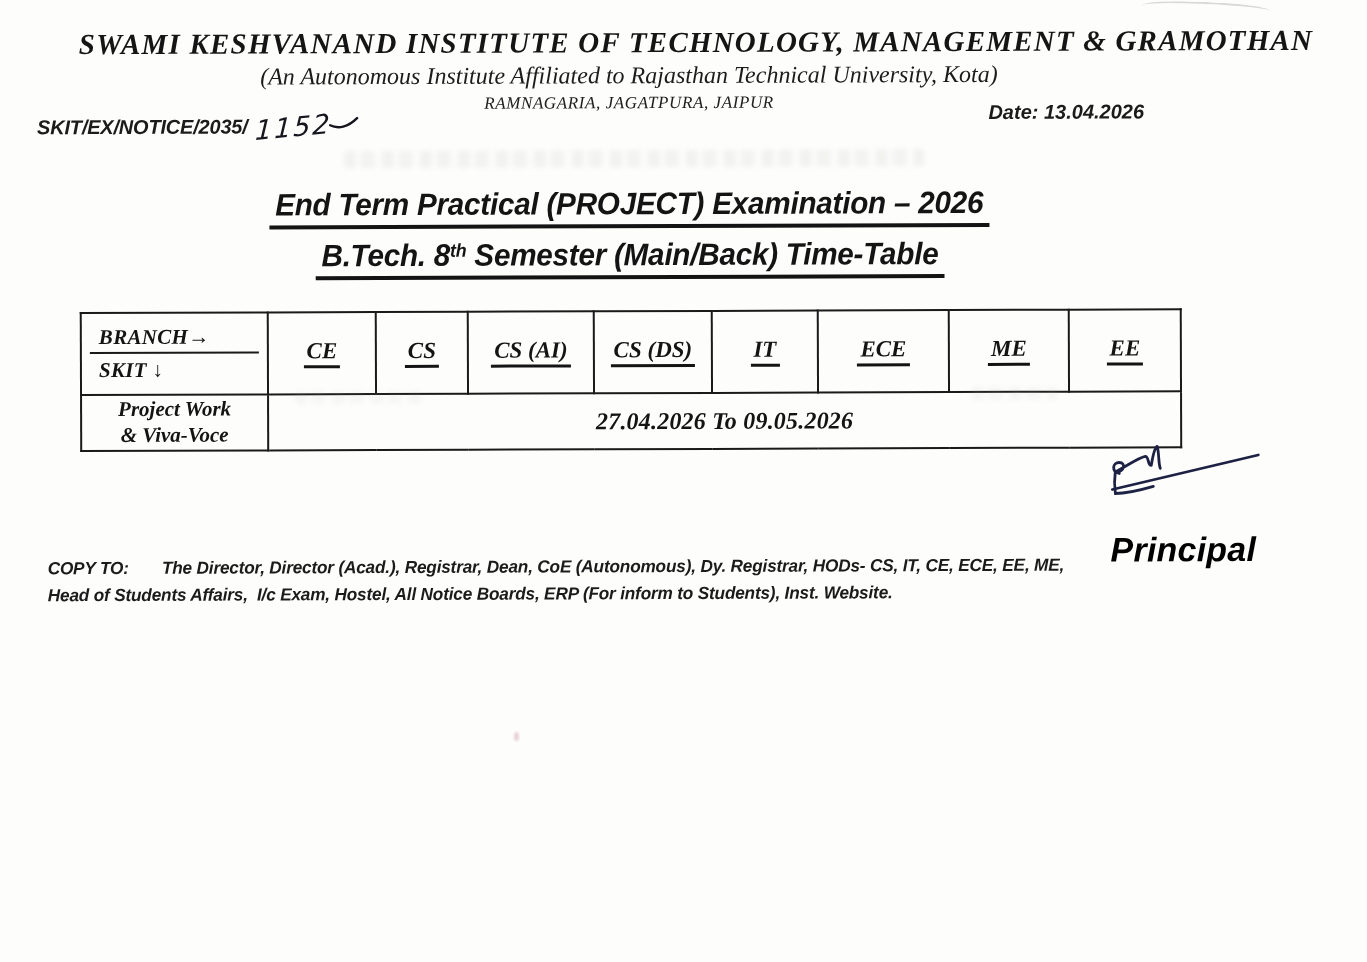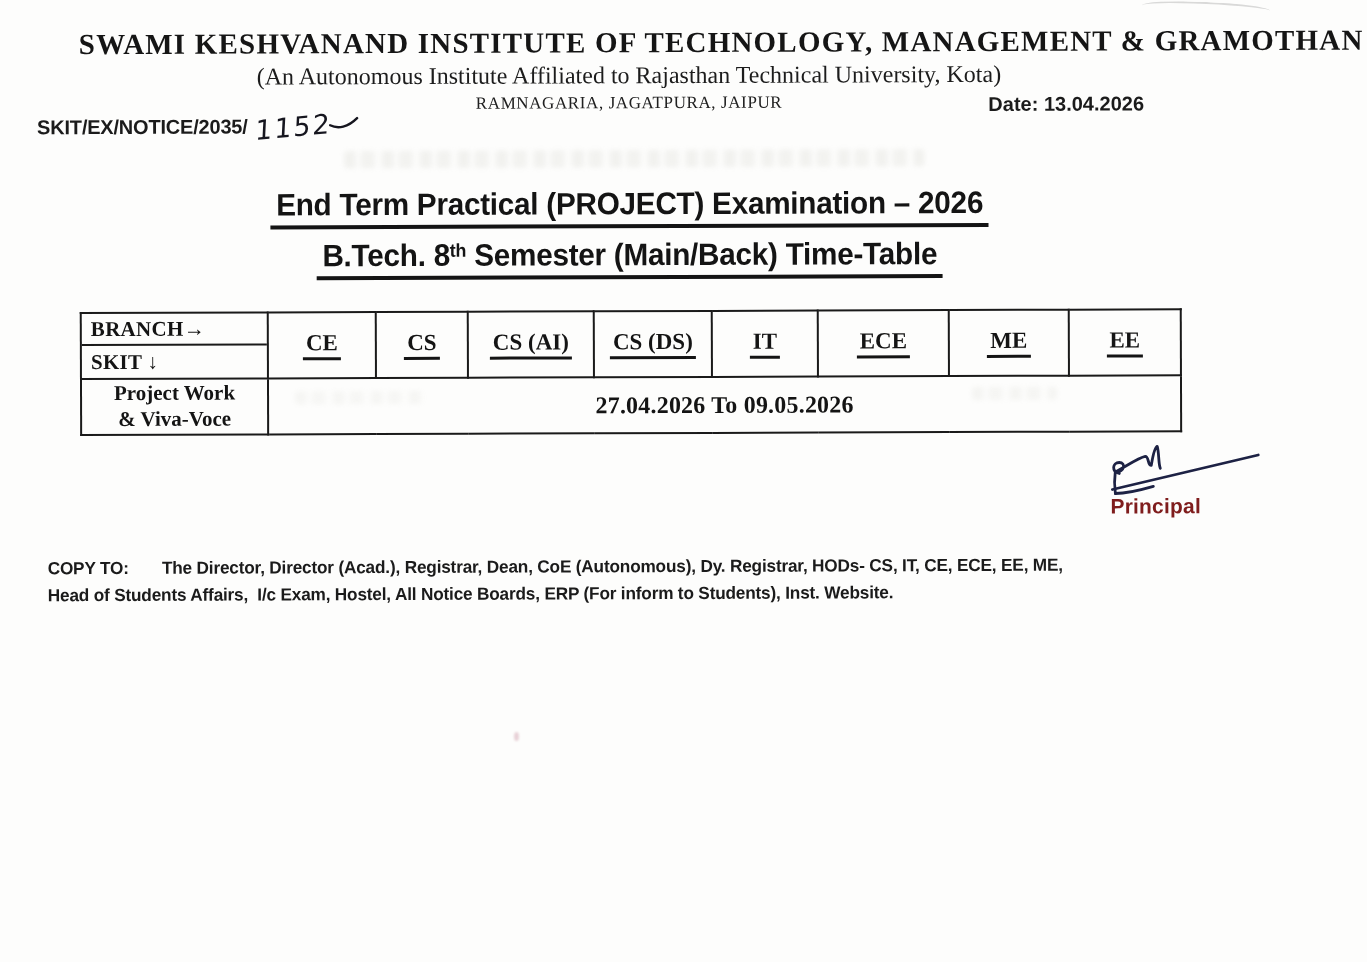--- a/index.html
+++ b/index.html
@@ -7,20 +7,21 @@
   body {
     background: #ffffff;
     font-family: "Liberation Sans", "DejaVu Sans", sans-serif;
     color: #1b1b1b;
     position: relative;
     overflow: hidden;
   }
   .page {
     position: absolute; inset: 0;
     background: #fdfdfc;
+    font-style: italic;
   }
   .content { position: absolute; inset: 0; transform: rotate(-0.2deg); transform-origin: 50% 40%; }
 
   
   .letterhead { position: absolute; top: 26px; left: 80px; width: 1100px; text-align: center; }
   .inst-name {
     font-family: "Liberation Serif", "DejaVu Serif", serif;
     font-weight: bold; font-size: 29px; letter-spacing: 1.2px;
     white-space: nowrap; color: #151515;
   }
@@ -37,21 +38,21 @@
   .refline { position: absolute; top: 110px; left: 38px; font-weight: bold; font-size: 20px; letter-spacing: -0.2px; white-space: nowrap; }
   .hand-number {
     display: inline-block;
     font-family: "DejaVu Sans", sans-serif;
     font-weight: 400; font-size: 27px; letter-spacing: 2px;
     color: #16161f;
     transform: rotate(-5deg) skewX(-8deg);
     margin-left: 7px; vertical-align: -3px;
   }
   .hand-tail { vertical-align: 2px; margin-left: -2px; }
-  .dateline { position: absolute; top: 94px; right: 222px; font-weight: bold; font-size: 20px; white-space: nowrap; }
+  .dateline { position: absolute; top: 102px; right: 222px; font-weight: bold; font-size: 20px; white-space: nowrap; }
 
   
   .ghost {
     position: absolute; opacity: 0.5; filter: blur(2.5px); pointer-events: none;
     background: repeating-linear-gradient(90deg,
       rgba(175,175,162,0.30) 0 11px, rgba(175,175,162,0.05) 11px 17px,
       rgba(175,175,162,0.28) 17px 30px, rgba(175,175,162,0.04) 30px 38px);
     border-radius: 3px;
   }
   .ghost-title { left: 345px; top: 150px; width: 580px; height: 17px; }
@@ -81,34 +82,34 @@
 
   
   .tt-wrap { position: absolute; top: 310px; left: 80px; }
   table.timetable {
     border-collapse: collapse; table-layout: fixed; width: 1100px;
     font-family: "Liberation Serif", "DejaVu Serif", serif; color: #141414;
   }
   table.timetable td { border: 2px solid #1a1a1a; }
   tr.head-row { height: 66px; }
   tr.data-row { height: 56px; }
-  td.corner { padding: 0; vertical-align: top; }
+  td.corner { padding: 8px; vertical-align: top; }
   .corner-top, .corner-bottom {
     height: 32px; display: flex; align-items: center;
     font-weight: bold; font-size: 21px; padding-left: 9px; letter-spacing: 0.3px;
   }
   .corner-top { border-bottom: 2px solid #1a1a1a; }
   td.branch { text-align: center; vertical-align: middle; font-weight: bold; font-size: 23px; }
   td.branch .u { display: inline-block; border-bottom: 3px solid #141414; padding: 0 3px 1px; line-height: 1.05; white-space: nowrap; }
   td.rowlabel { text-align: center; vertical-align: middle; font-weight: bold; font-size: 21px; line-height: 1.22; margin-left: 24px; }
   td.daterange { text-align: center; vertical-align: middle; font-weight: bold; font-size: 24px; letter-spacing: 0.2px; }
 
   
   .signature { position: absolute; left: 1103px; top: 444px; }
-  .principal { position: absolute; left: 1110px; top: 496px; font-weight: bold; font-size: 21px; letter-spacing: 0.2px; color: #7f1d1d; }
+  .principal { position: absolute; left: 1110px; top: 532px; font-weight: bold; font-size: 34px; letter-spacing: 0.2px; color: #000000; }
 
   
   .copyto {
     position: absolute; left: 47px; top: 553px; width: 1100px;
     font-weight: bold; font-size: 17.5px; line-height: 26.5px;
     letter-spacing: -0.2px; white-space: nowrap; color: #1b1b1b;
     transform: scaleX(0.985); transform-origin: left center;
   }
   .copy-label { display: inline-block; width: 116px; }
 </style>

